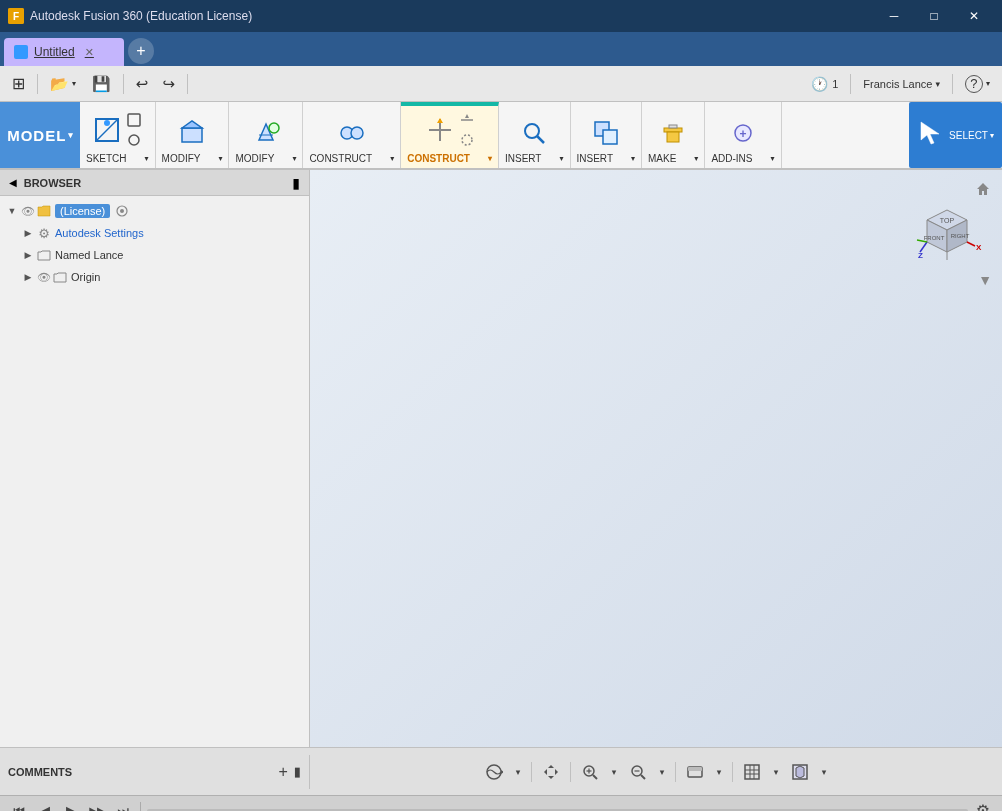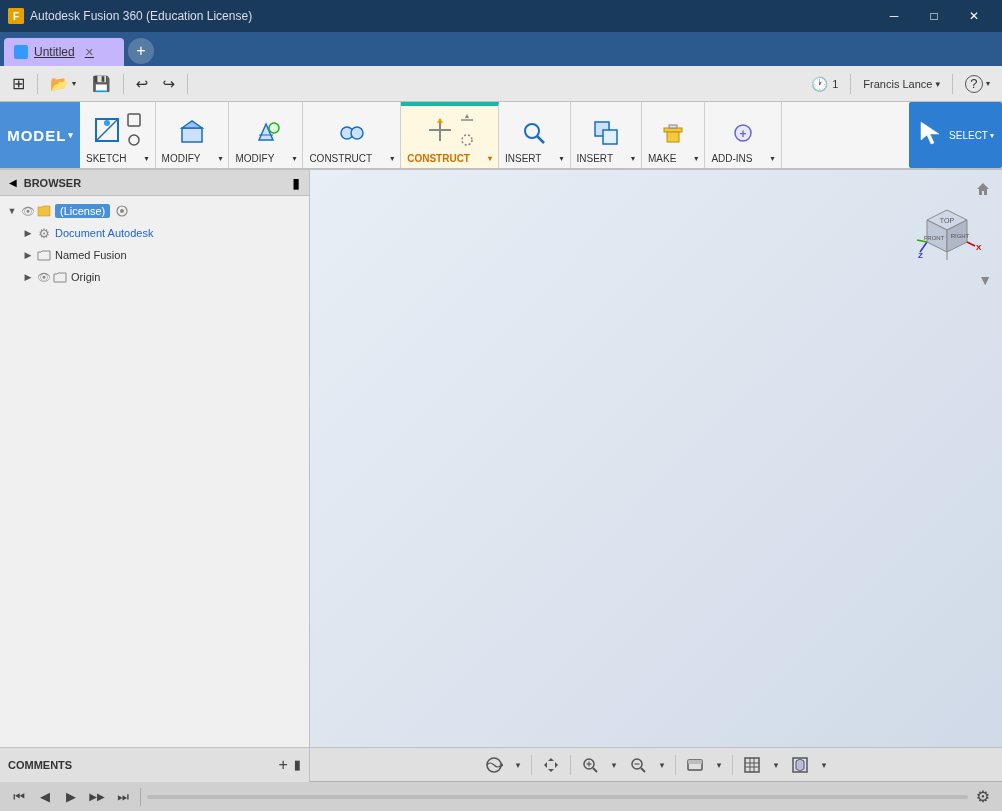--- a/index.html
+++ b/index.html
@@ -123,21 +123,21 @@
     }
     .viewcube-home { width: 18px; height: 18px; background: none; border: none; cursor: pointer; font-size: 14px; display: flex; align-items: center; justify-content: center; margin-left: auto; }
     .viewcube-cube {
       width: 70px; height: 70px; margin: 0 auto;
       position: relative;
     }
     .viewcube-svg { width: 70px; height: 70px; }
 
     
     #statusbar {
-      width: 100%; height: 34px; background: #e0e0e0;
+      width: 100%; height: 48px; background: #e0e0e0;
       display: flex; align-items: center;
       border-top: 1px solid #c0c0c0;
     }
     #comments-section {
       width: 310px; height: 34px; background: #e0e0e0;
       display: flex; align-items: center; padding: 0 8px; gap: 6px;
       border-right: 1px solid #c0c0c0;
     }
     #comments-section .comments-label { font-size: 11px; font-weight: bold; color: #333; flex: 1; }
     #view-tools { flex: 1; display: flex; align-items: center; justify-content: center; gap: 4px; padding: 0 8px; }
@@ -432,31 +432,31 @@
           <svg width="12" height="12" viewBox="0 0 12 12">
             <circle cx="6" cy="6" r="5" fill="none" stroke="#888" stroke-width="1.2"></circle>
             <circle cx="6" cy="6" r="2" fill="#888"></circle>
           </svg>
         </div>
       </div>
 
       <div class="tree-item indent1">
         <div class="tree-arrow">▶</div>
         <div class="tree-icon" style="color:#888; font-size:13px;">⚙</div>
-        <span class="tree-label blue" style="margin-left:3px;">Document Autodesk</span>
+        <span class="tree-label blue" style="margin-left:3px;">Autodesk Settings</span>
       </div>
 
       <div class="tree-item indent1">
         <div class="tree-arrow">▶</div>
         <div class="tree-icon">
           <svg width="14" height="14" viewBox="0 0 14 14">
             <path d="M1,4 L4,4 L5,3 L13,3 L13,12 L1,12 Z" fill="none" stroke="#888" stroke-width="1"></path>
           </svg>
         </div>
-        <span class="tree-label" style="margin-left:3px;">Named Fusion</span>
+        <span class="tree-label" style="margin-left:3px;">Named Lance</span>
       </div>
 
       <div class="tree-item indent1">
         <div class="tree-arrow">▶</div>
         <div class="tree-icon" style="font-size:11px;color:#888;">👁</div>
         <div class="tree-icon">
           <svg width="14" height="14" viewBox="0 0 14 14">
             <path d="M1,4 L4,4 L5,3 L13,3 L13,12 L1,12 Z" fill="none" stroke="#888" stroke-width="1"></path>
           </svg>
         </div>

